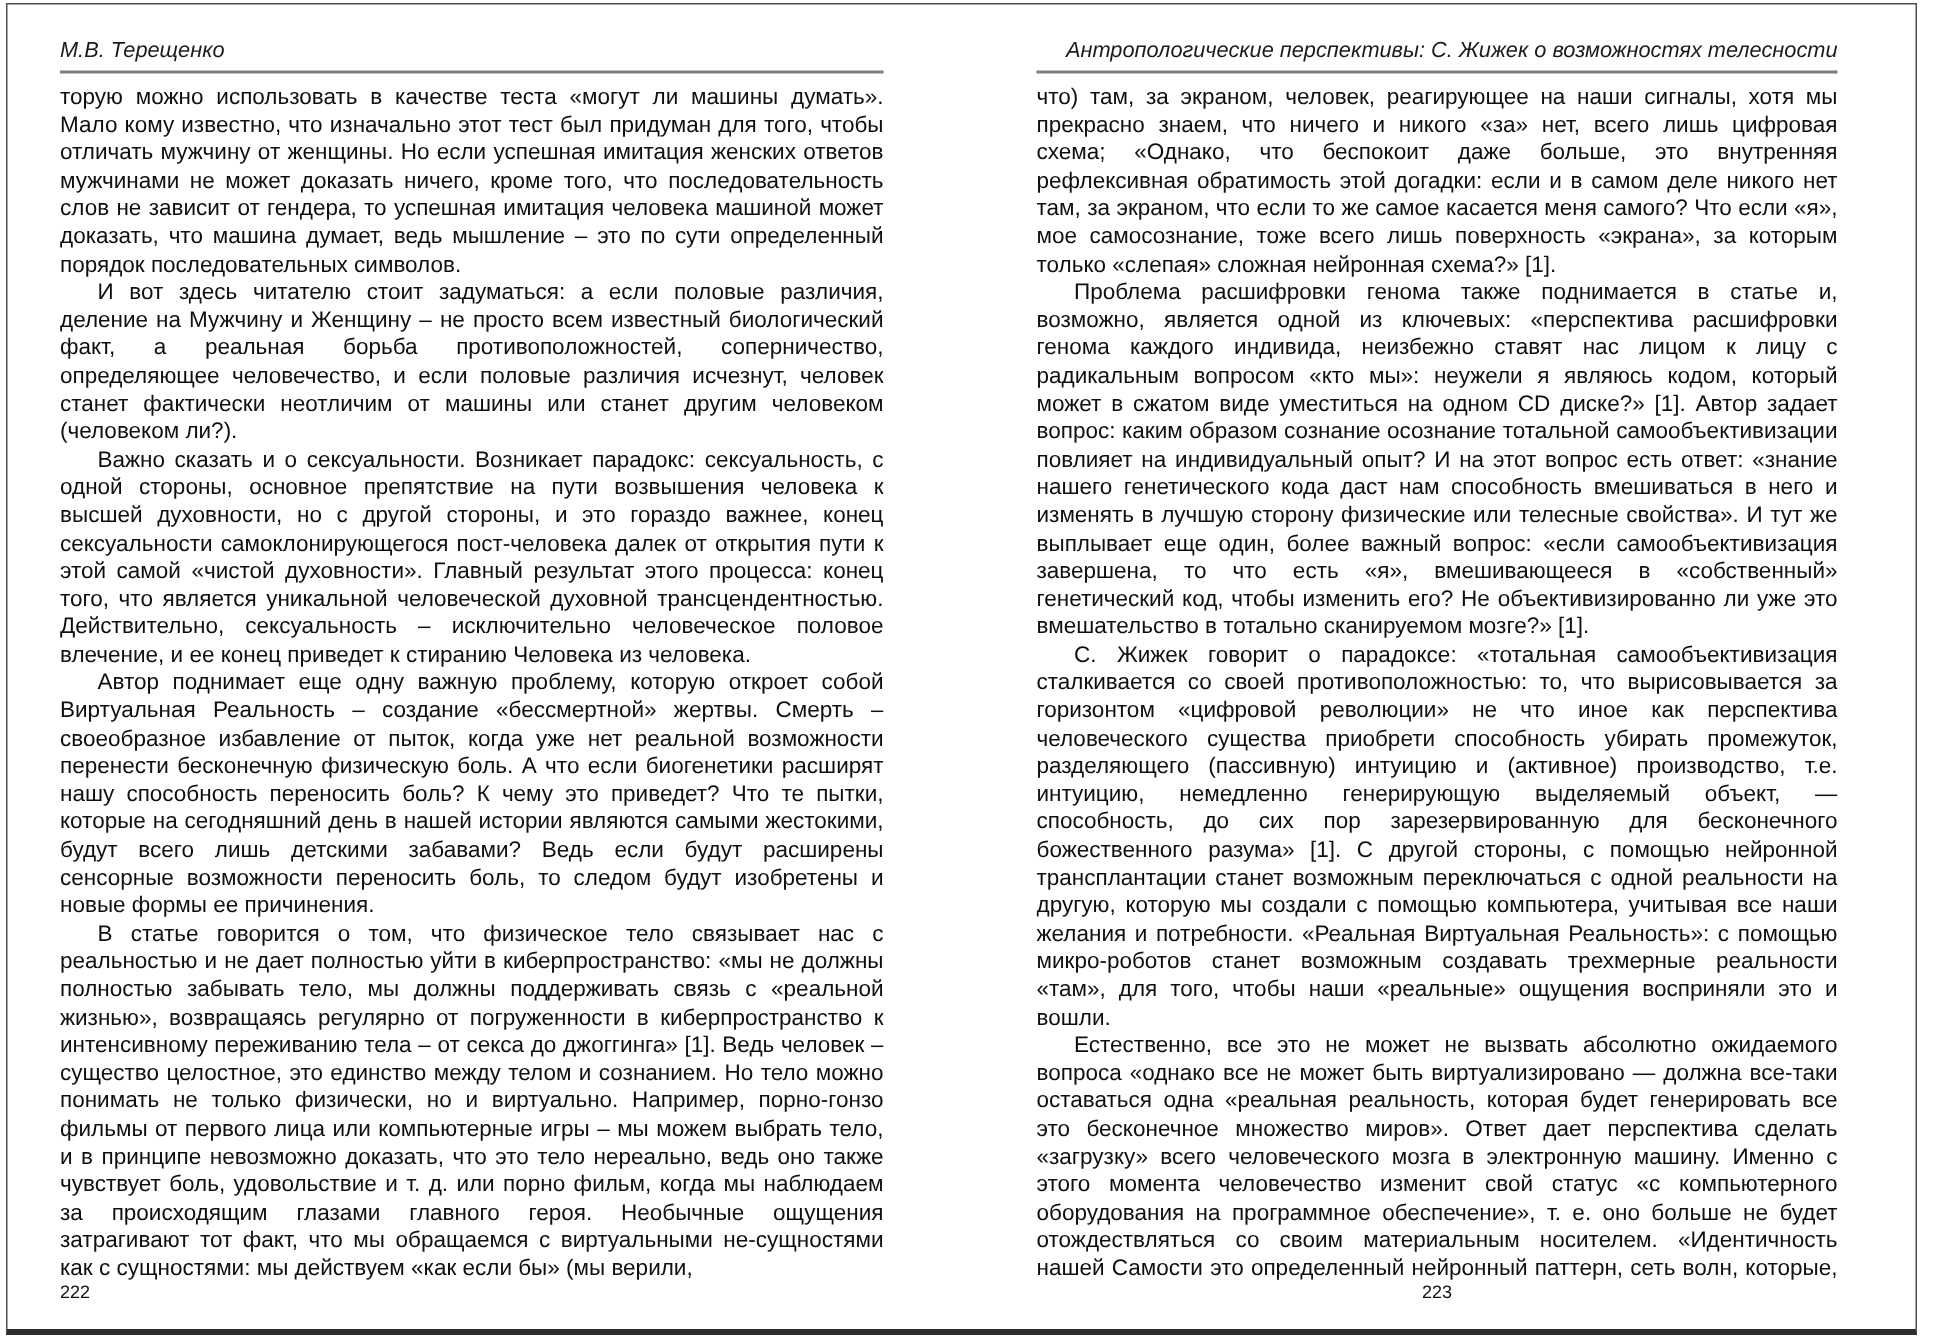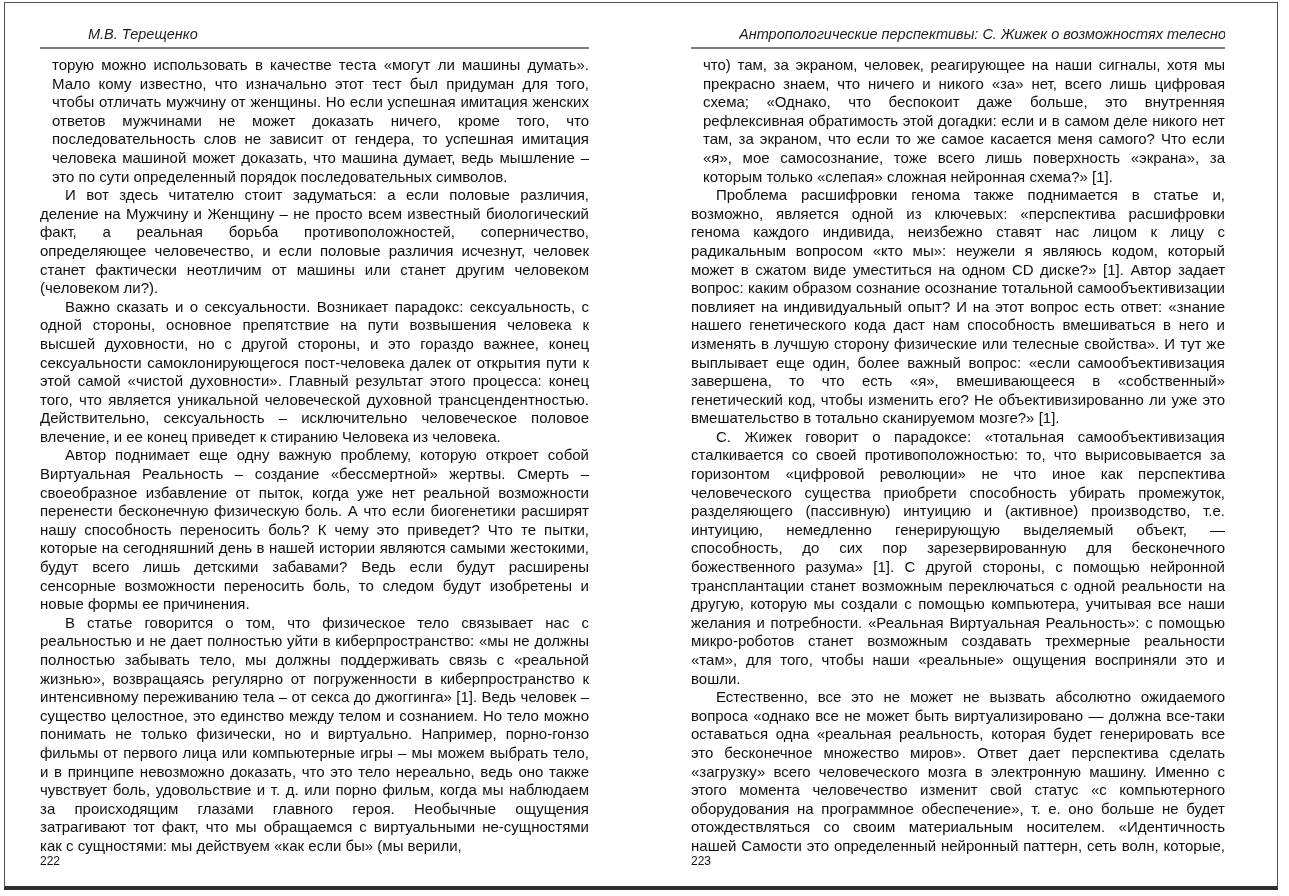--- a/index.html
+++ b/index.html
@@ -30,53 +30,52 @@
   .col-right { left: 686px; width: 534px; }
 
   .running-header {
     font-style: italic;
     font-size: 14.5px;
     line-height: 18px;
     color: #1b1b1b;
     height: 20px;
     white-space: nowrap;
     overflow: hidden;
-    margin-left: 48px;
   }
-  .col-right .running-header { text-align: left; }
+  .col-right .running-header { text-align: right; }
 
   .rule {
     height: 2px;
     background: #7d7d7d;
     margin: 2px 0 7px 0;
   }
 
   .body-text {
     text-align: justify;
     font-size: 15px;
     line-height: 18.6px;
     color: #0f0f0f;
     height: 801px;
     overflow: hidden;
   }
   .para {
     margin: 0;
     padding: 0;
     text-indent: 25px;
   }
-  .para.cont { text-indent: 0; margin-left: 12px; }
+  .para.cont { text-indent: 0; }
 
   .page-number {
     position: absolute;
     top: 851px;
     font-size: 12px;
     color: #111111;
   }
   .page-number.left-num  { left: 35px; }
-  .page-number.right-num { left: 686px; width: 534px; text-align: left; }
+  .page-number.right-num { left: 686px; width: 534px; text-align: center; }
 </style>
 </head>
 <body>
 
 <div class="sheet">
 
   <div class="col col-left">
     <div class="running-header">М.В. Терещенко</div>
     <div class="rule"></div>
     <div class="body-text">

